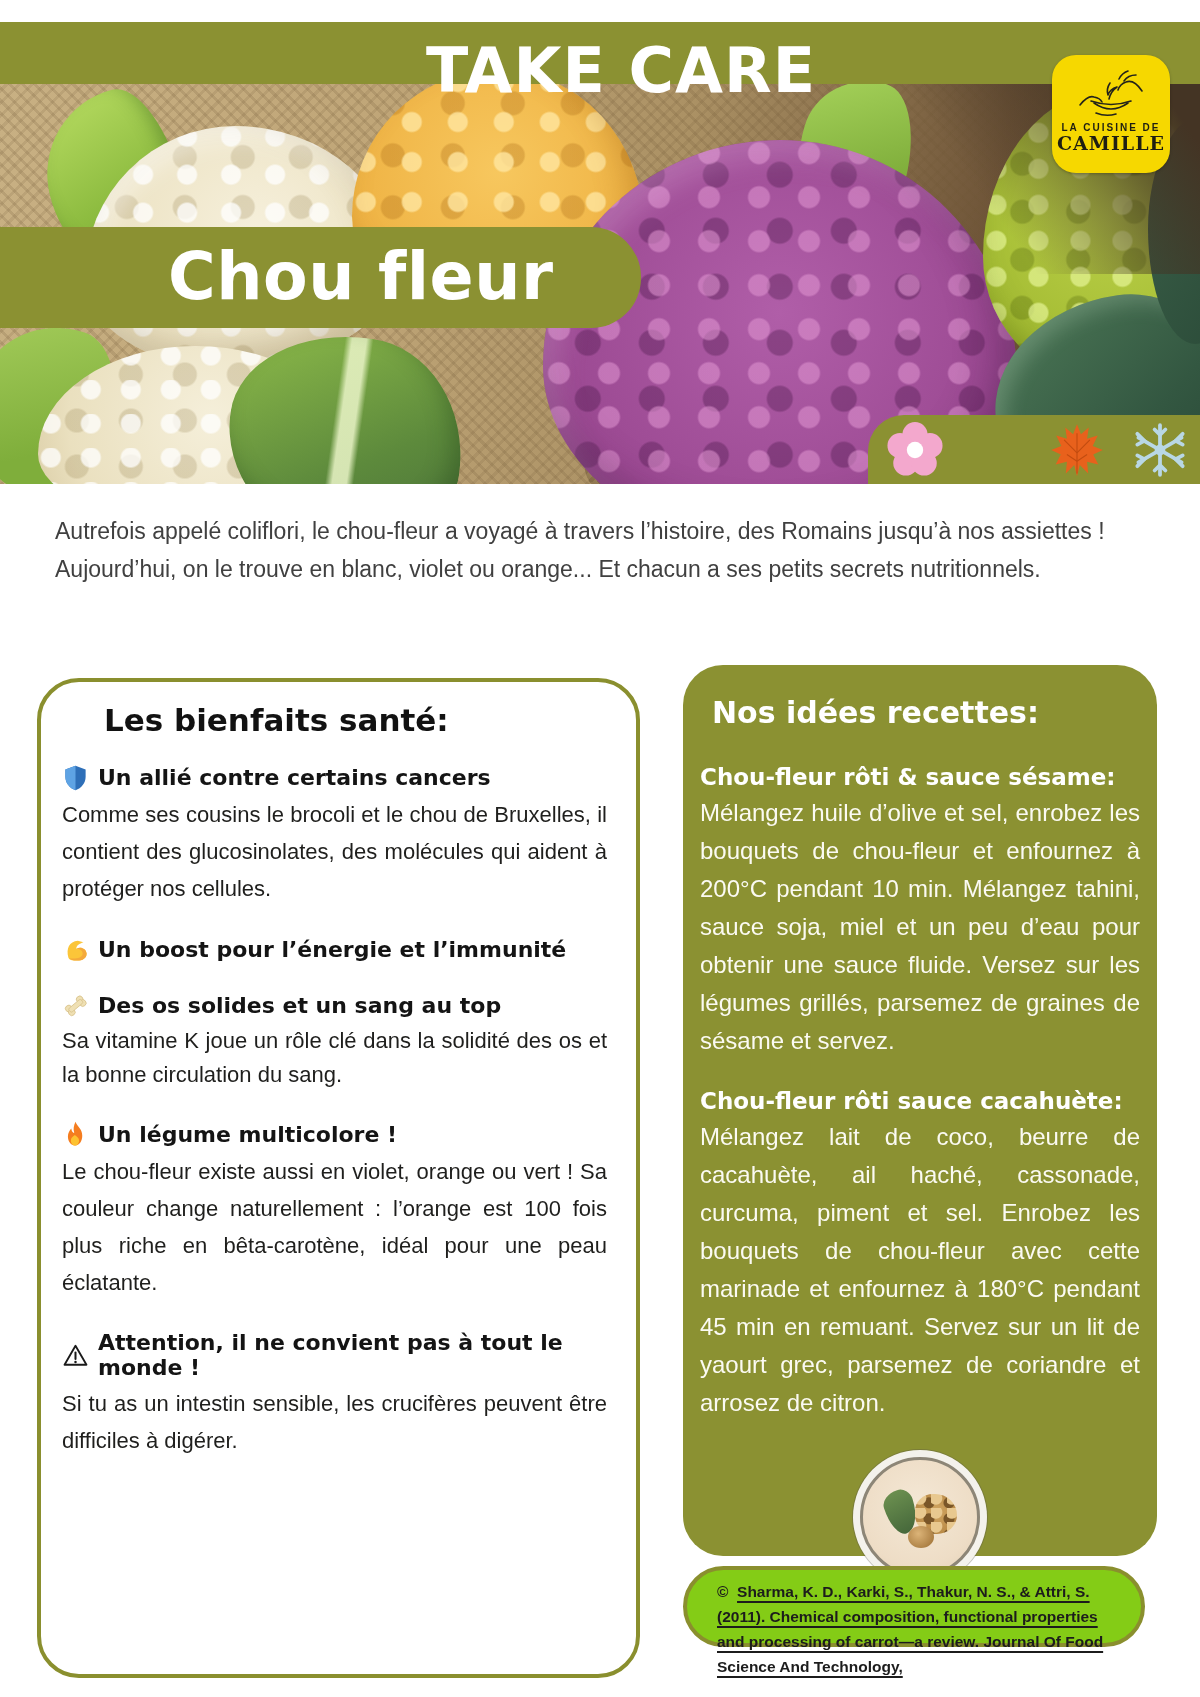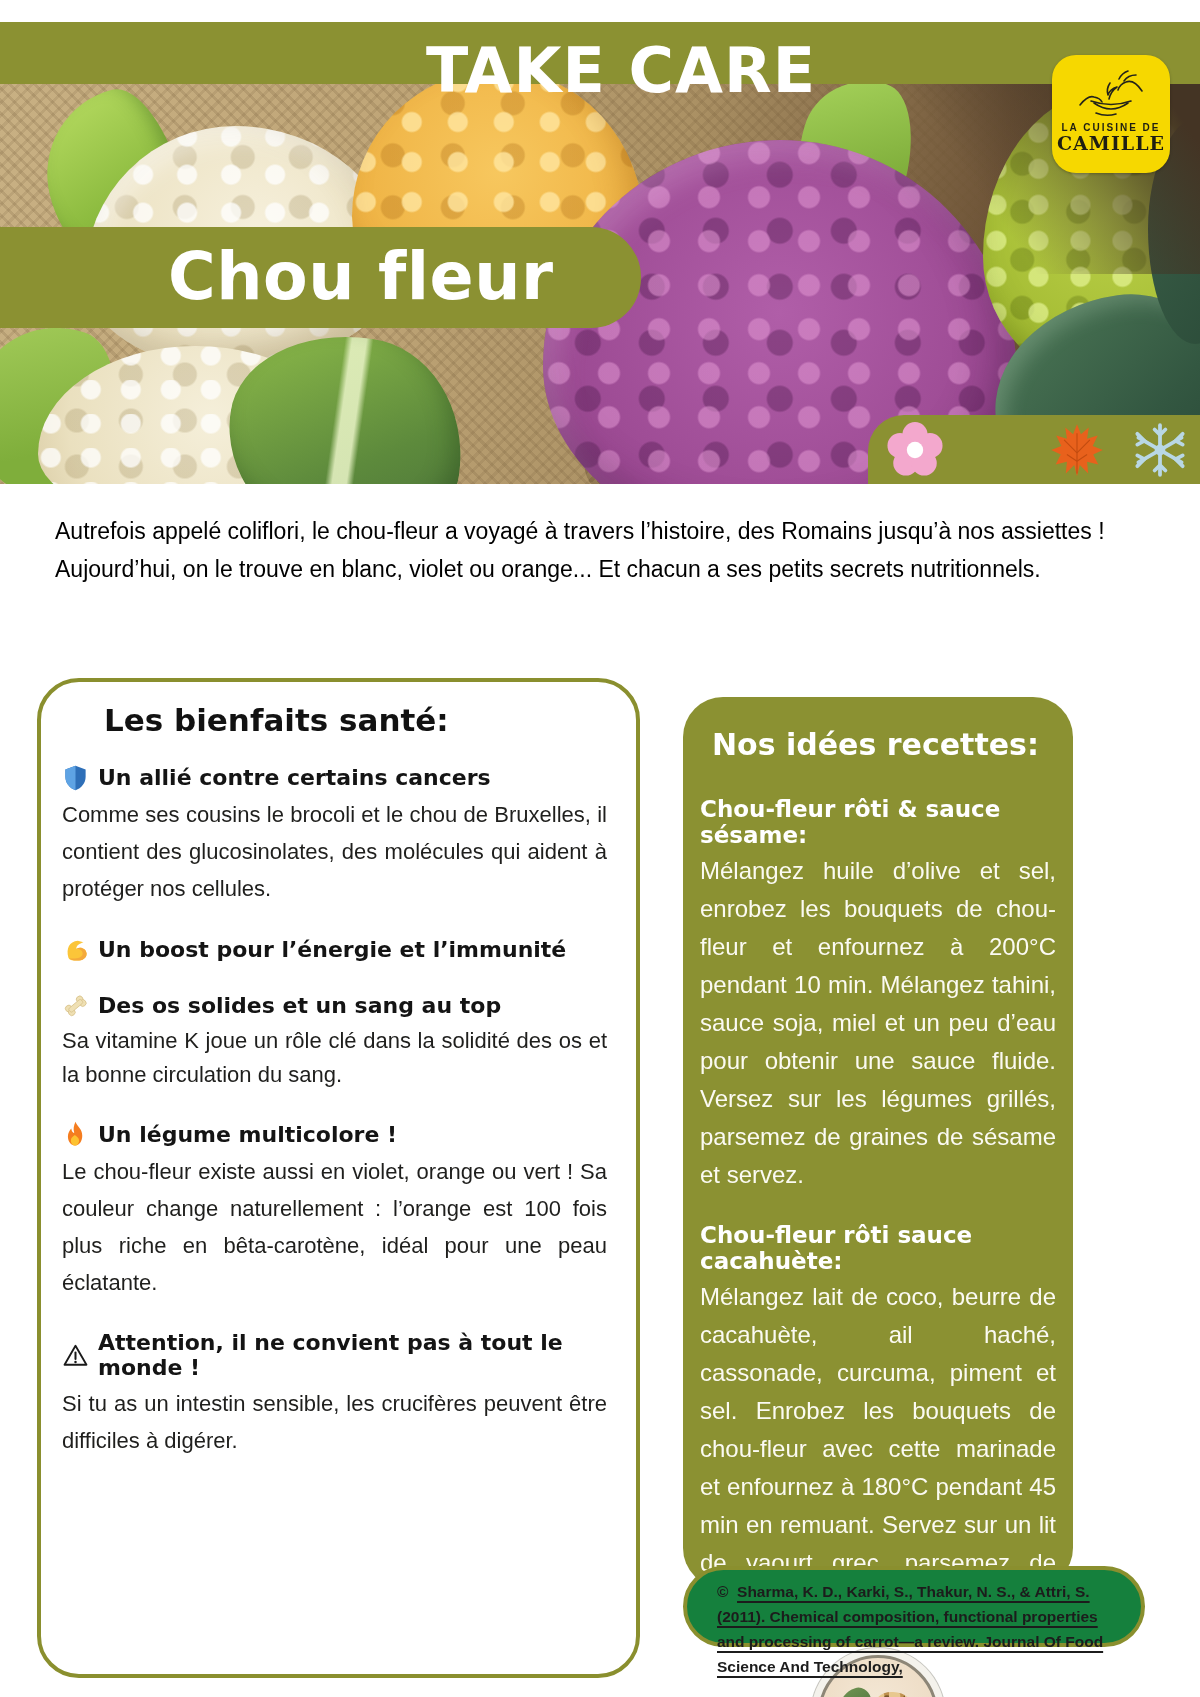--- a/index.html
+++ b/index.html
@@ -102,38 +102,38 @@
   .logo-badge .logo-line1 { display:block; font-size:10px; font-weight:bold; letter-spacing:2px; color:#1f1f12; margin-top:1px; }
   .logo-badge .logo-line2 { display:block; font-family:"DejaVu Serif", serif; font-size:19px; font-weight:bold;
       letter-spacing:1px; color:#1f1f12; margin-top:-1px; }
   .season-bar { position:absolute; top:393px; left:868px; width:332px; height:69px; z-index:5;
       background:#8b9132; border-radius:36px 0 0 0; }
   .season-bar .s-icon { position:absolute; top:50%; transform:translateY(-50%); }
   .s-flower { left:18px; } .s-leaf { left:181px; } .s-snow { left:265px; }
 
   
   .intro { position:absolute; top:512px; left:55px; width:1100px;
-      font-size:23px; line-height:38px; color:#000000; }
+      font-size:23px; line-height:38px; color:#404040; }
 
   
   .benefits-box { position:absolute; top:678px; left:37px; width:603px; height:1000px;
       background:#fff; border:4px solid #8a8f2e; border-radius:42px;
       padding:20px 29px 16px 21px; }
   .benefits-box h2 { margin-left:42px; font-family:"DejaVu Sans", sans-serif; font-size:31px;
       font-weight:bold; color:#121212; margin-bottom:26px; }
   .benefit { margin-bottom:29px; }
   .b-head { display:flex; align-items:center; gap:9px; }
   .b-head .icon { width:27px; height:27px; flex:0 0 auto; display:inline-flex; }
   .b-head h3 { font-family:"DejaVu Sans", sans-serif; font-size:22px; font-weight:bold; color:#141414; }
   .b-body { margin-top:5px; font-size:22px; line-height:37px; text-align:justify; color:#1f1f1d; }
   .benefit.alt .b-body { line-height:34px; }
 
   
-  .recipes-box { position:absolute; top:665px; left:683px; width:390px; height:891px;
-      background:#8b9132; border-radius:40px; padding:30px 17px 0 17px; color:#fdfdf6;margin-top:32px; }
+  .recipes-box { position:absolute; top:665px; left:683px; width:474px; height:891px;
+      background:#8b9132; border-radius:40px; padding:30px 17px 0 17px; color:#fdfdf6; }
   .recipes-box h2 { margin-left:12px; font-family:"DejaVu Sans", sans-serif; font-size:30px;
       font-weight:bold; color:#ffffff; margin-bottom:34px; }
   .recipe h3 { font-family:"DejaVu Sans", sans-serif; font-size:23px; font-weight:bold; color:#ffffff; }
   .recipe p { margin-top:4px; font-size:24px; line-height:38px; text-align:justify; color:#fbfaf2; }
   .recipe { margin-bottom:28px; }
   .bowl { position:relative; width:134px; height:134px; margin:6px auto 0; border-radius:50%;
       background:#f4f2ec; padding:7px; box-shadow:0 0 0 1px rgba(90,85,70,.35); }
   .bowl .soup { display:block; width:100%; height:100%; border-radius:50%;
       border:3px solid #8d8677;
       background:radial-gradient(circle at 48% 42%, #f4e8d6 0%, #eeddc6 65%, #e2cfb4 100%); }
@@ -144,21 +144,21 @@
         radial-gradient(circle at 50% 45%, #d2a763, #b07f3c);
       background-size:16px 14px, 20px 16px, 100% 100%; }
   .bowl .floret2 { position:absolute; left:55px; top:76px; width:26px; height:22px; border-radius:50%;
       background:radial-gradient(circle at 40% 35%, #dcb478, #9a6c30); }
   .bowl .garnish { position:absolute; left:33px; top:40px; width:30px; height:44px; transform:rotate(-18deg);
       background:linear-gradient(170deg,#6d9150,#44663a);
       border-radius:60% 40% 55% 45% / 30% 30% 70% 70%; }
 
   
   .citation-pill { position:absolute; top:1566px; left:683px; width:462px; height:81px;
-      background:#15803d; border:4px solid #8a8f2e; border-radius:42px; padding:9px 26px 0 30px; }
+      background:#84cc16; border:4px solid #8a8f2e; border-radius:42px; padding:9px 26px 0 30px; }
   .citation-pill p { font-size:15.5px; line-height:25px; font-weight:bold; color:#1c1c1c; }
   .citation-pill .u { text-decoration:underline; text-underline-offset:4px; text-decoration-thickness:1.5px; }
 
   svg { display:block; }
 </style>
 </head>
 <body>
 
 <div class="page">
 

